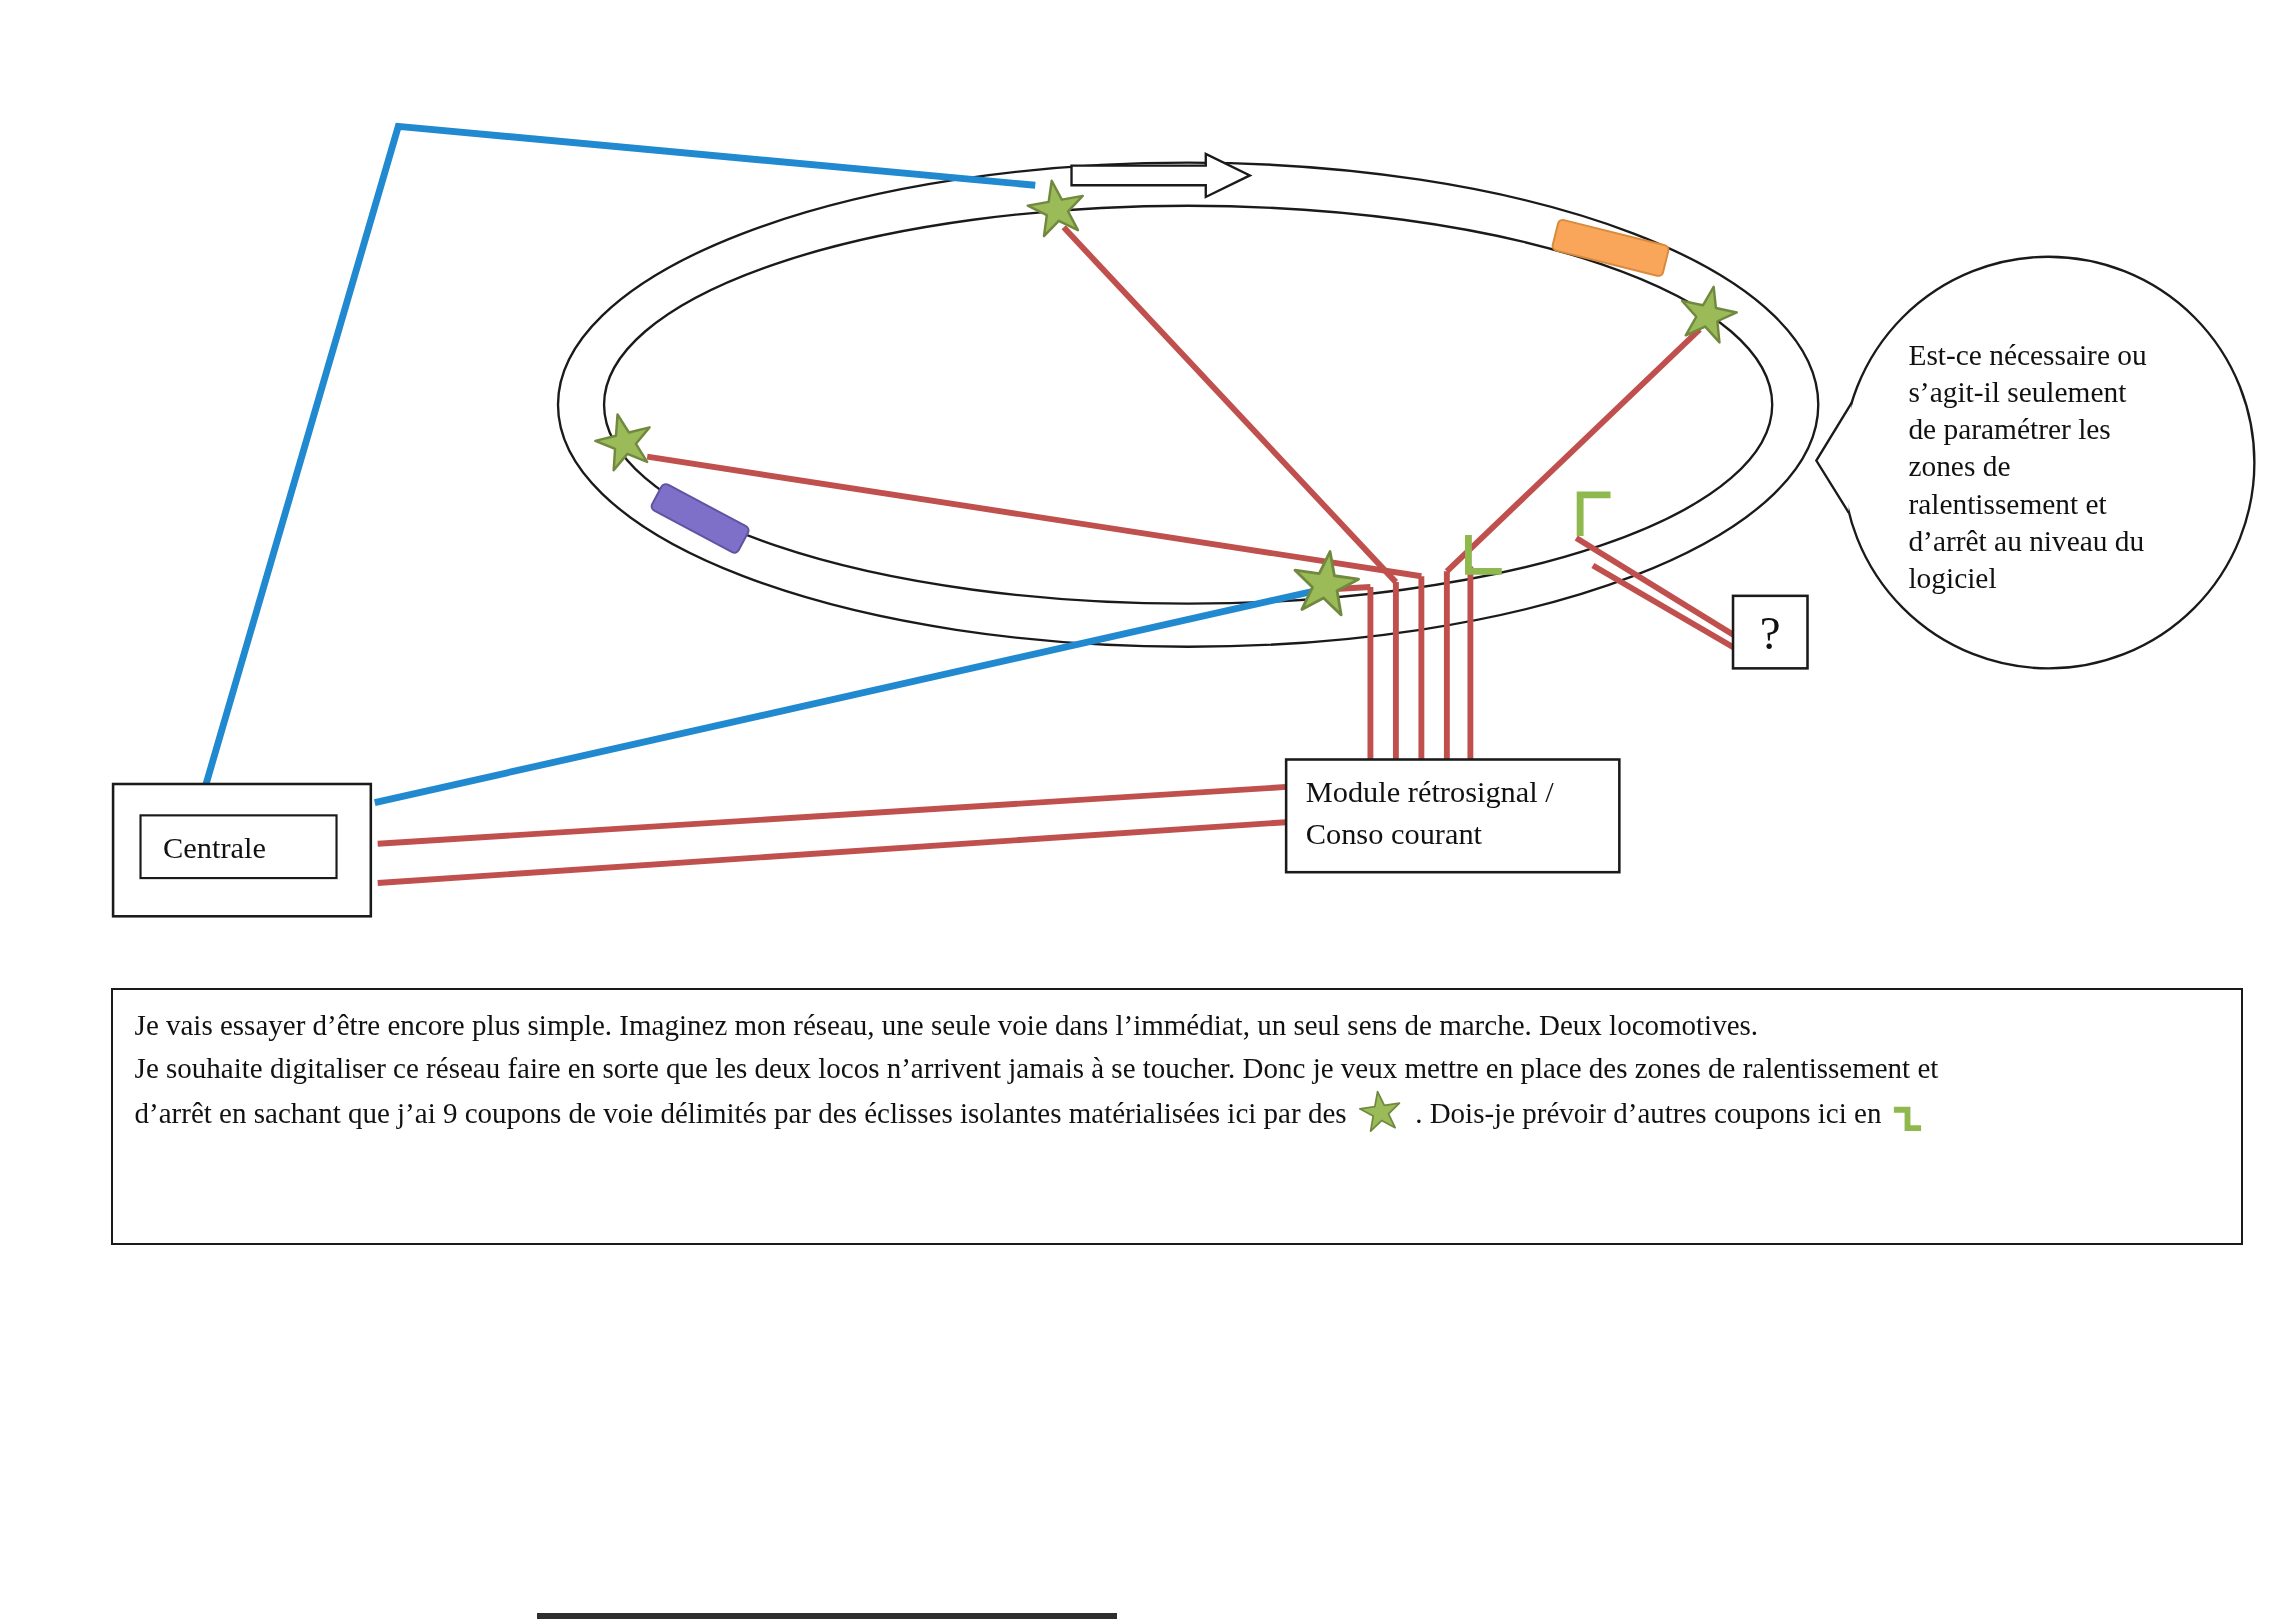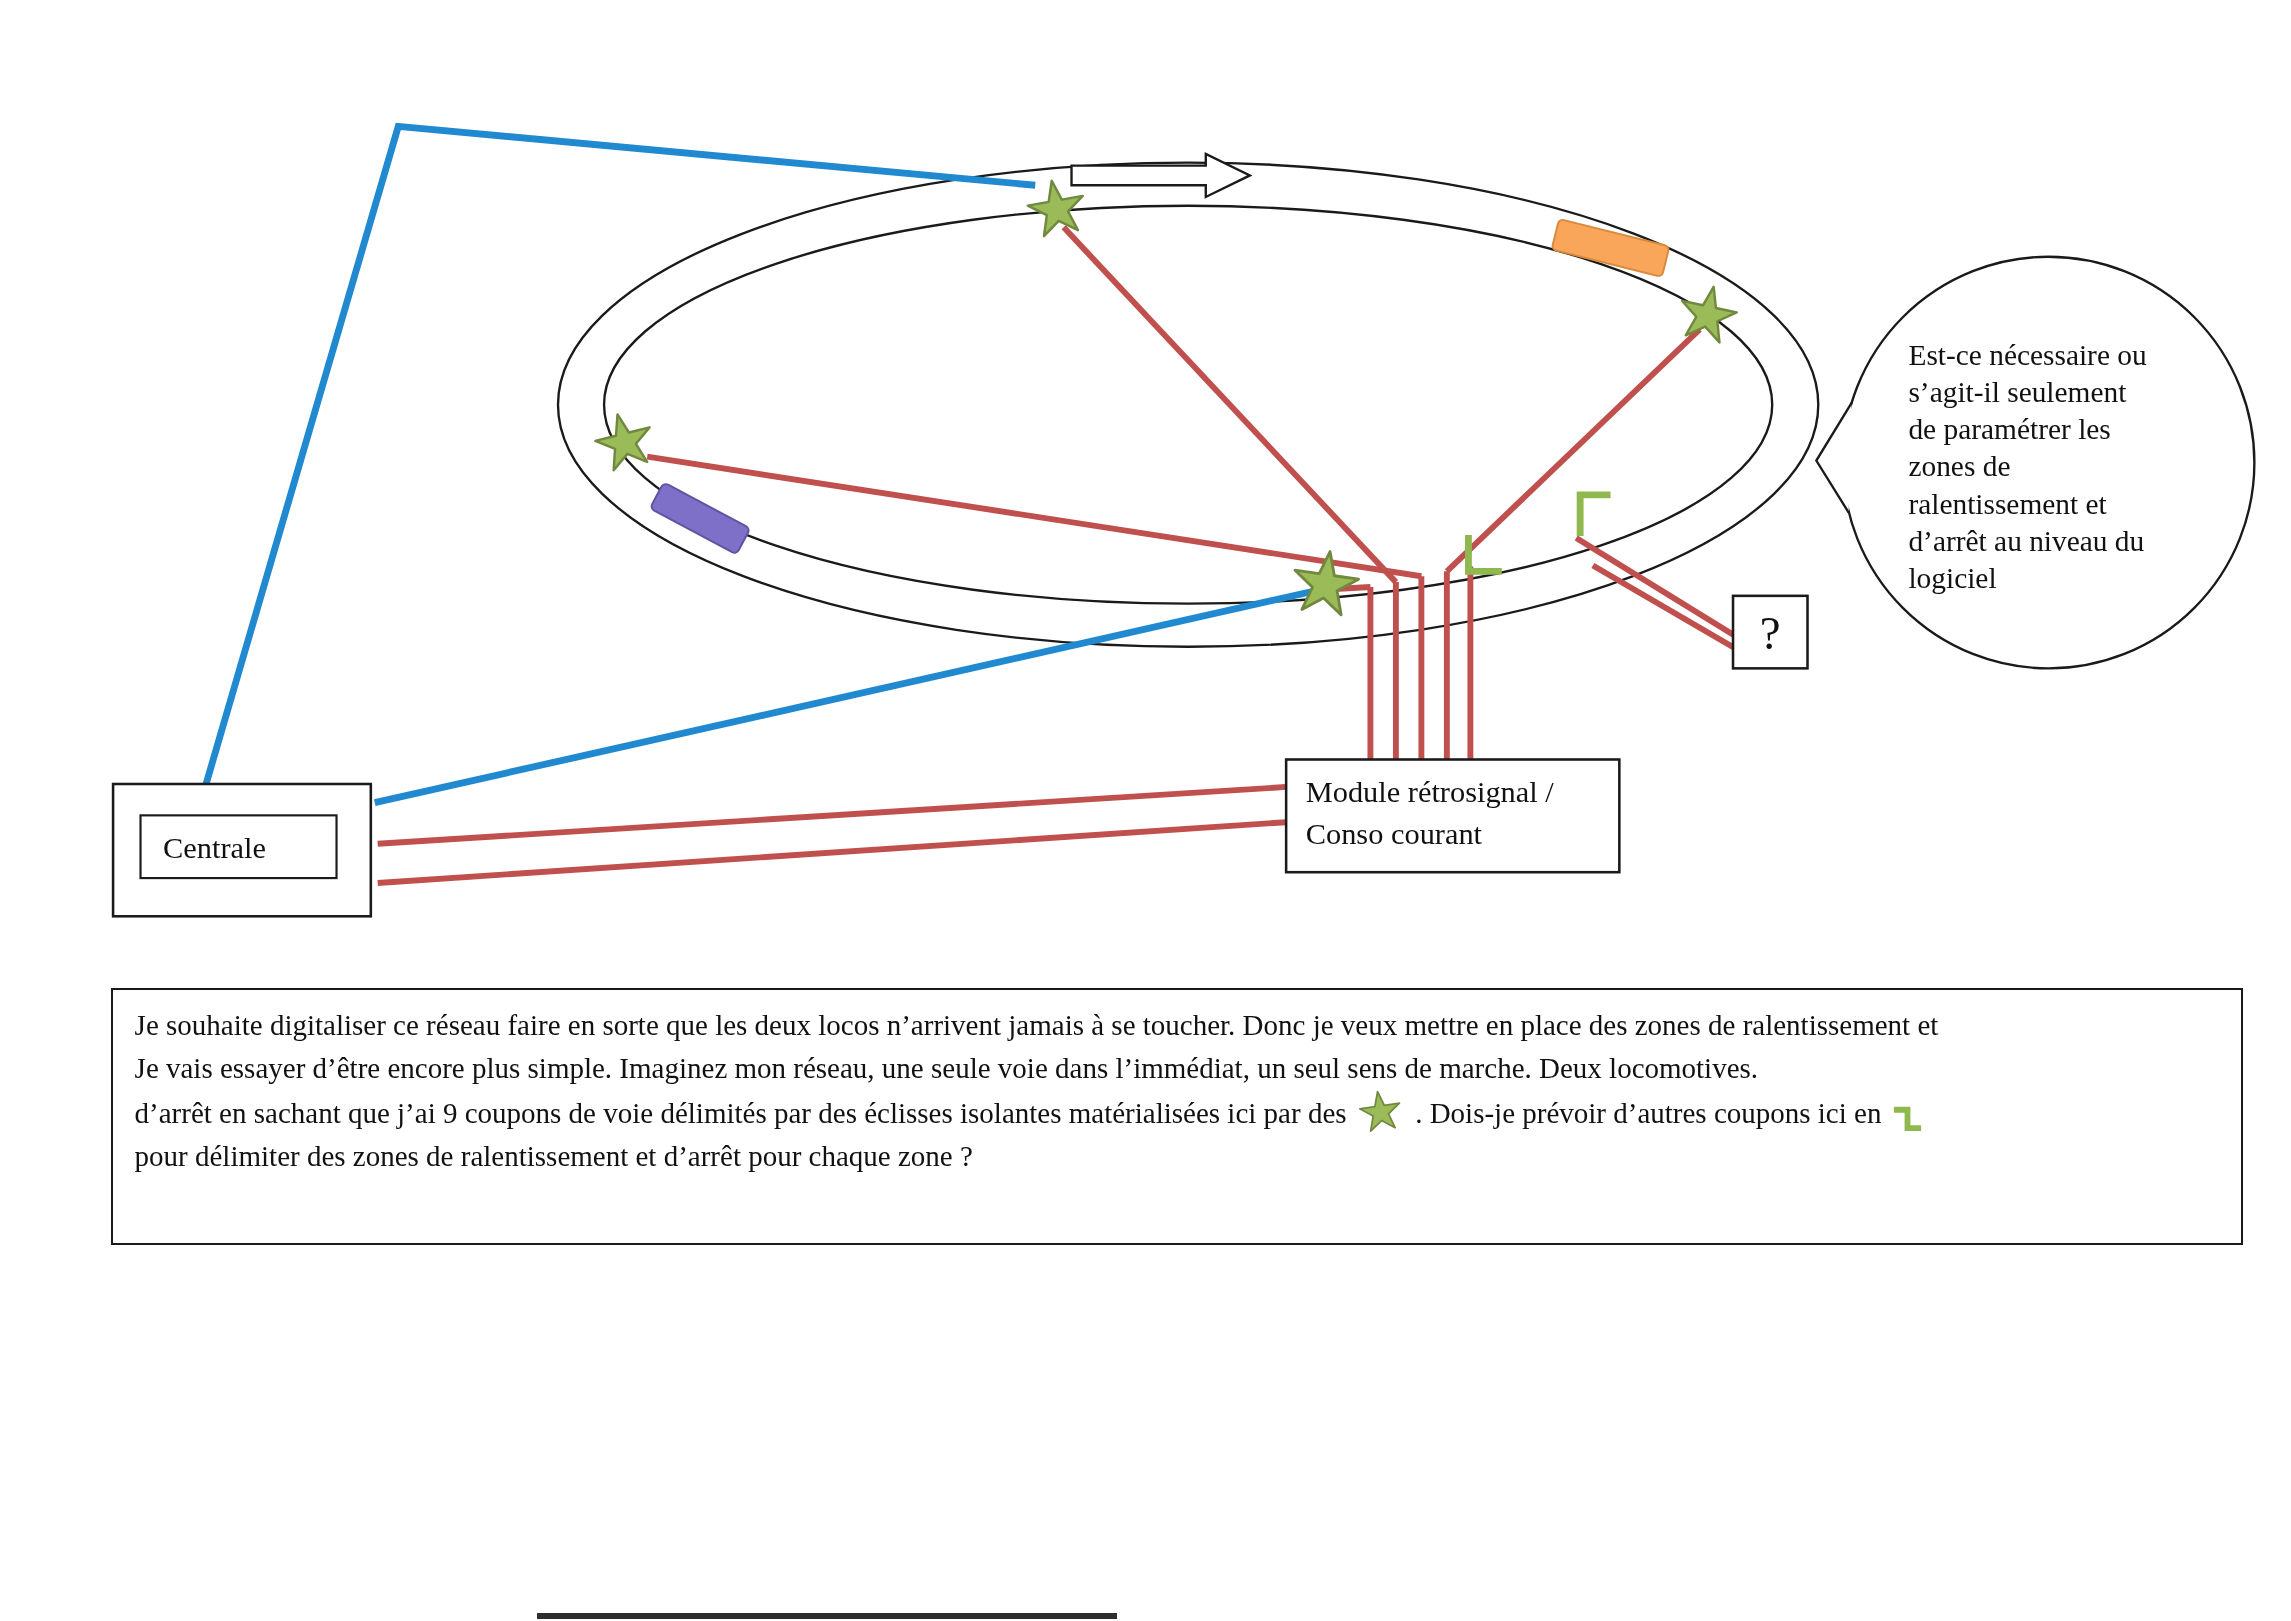--- a/index.html
+++ b/index.html
@@ -88,28 +88,27 @@
     <text x="1947" y="372" class="svg-label" font-size="30">Est-ce nécessaire ou</text>
     <text x="1947" y="410" class="svg-label" font-size="30">s’agit-il seulement</text>
     <text x="1947" y="448" class="svg-label" font-size="30">de paramétrer les</text>
     <text x="1947" y="486" class="svg-label" font-size="30">zones de</text>
     <text x="1947" y="524" class="svg-label" font-size="30">ralentissement et</text>
     <text x="1947" y="562" class="svg-label" font-size="30">d’arrêt au niveau du</text>
     <text x="1947" y="600" class="svg-label" font-size="30">logiciel</text>
   </svg>
 
   <div class="note-box">
+    <div class="note-line">Je vais essayer d’être encore plus simple. Imaginez mon réseau, une seule voie dans l’immédiat, un seul sens de marche. Deux locomotives.</div>
     <div class="note-line">Je souhaite digitaliser ce réseau faire en sorte que les deux locos n’arrivent jamais à se toucher. Donc je veux mettre en place des zones de ralentissement et</div>
-    <div class="note-line">Je vais essayer d’être encore plus simple. Imaginez mon réseau, une seule voie dans l’immédiat, un seul sens de marche. Deux locomotives.</div>
     <div class="note-line">
       <span>d’arrêt en sachant que j’ai 9 coupons de voie délimités par des éclisses isolantes matérialisées ici par des</span><svg class="inline-icon" width="49" height="45" viewBox="-34 -32 68 64">
           <polygon points="0,-30 6.8,-9.3 28.5,-9.3 11,3.6 17.6,24.3 0,11.5 -17.6,24.3 -11,3.6 -28.5,-9.3 -6.8,-9.3" fill="#9BBB59" stroke="#71893F" stroke-width="2.5" stroke-linejoin="round" transform="rotate(-8)"></polygon>
         </svg><span>. Dois-je prévoir d’autres coupons ici en</span><svg class="inline-icon" width="33" height="33" viewBox="0 0 34 34">
           <polyline points="3,8 17,8 17,27 31,27" fill="none" stroke="#8FB84E" stroke-width="6"></polyline>
         </svg>
     </div>
-    <div class="note-line">pour délimiter des zones de ralentissement et d’arrêt pour chaque zone ?</div>
   </div>
 
   <div class="scan-line"></div>
 
 </div>
 
 
 </body></html>

